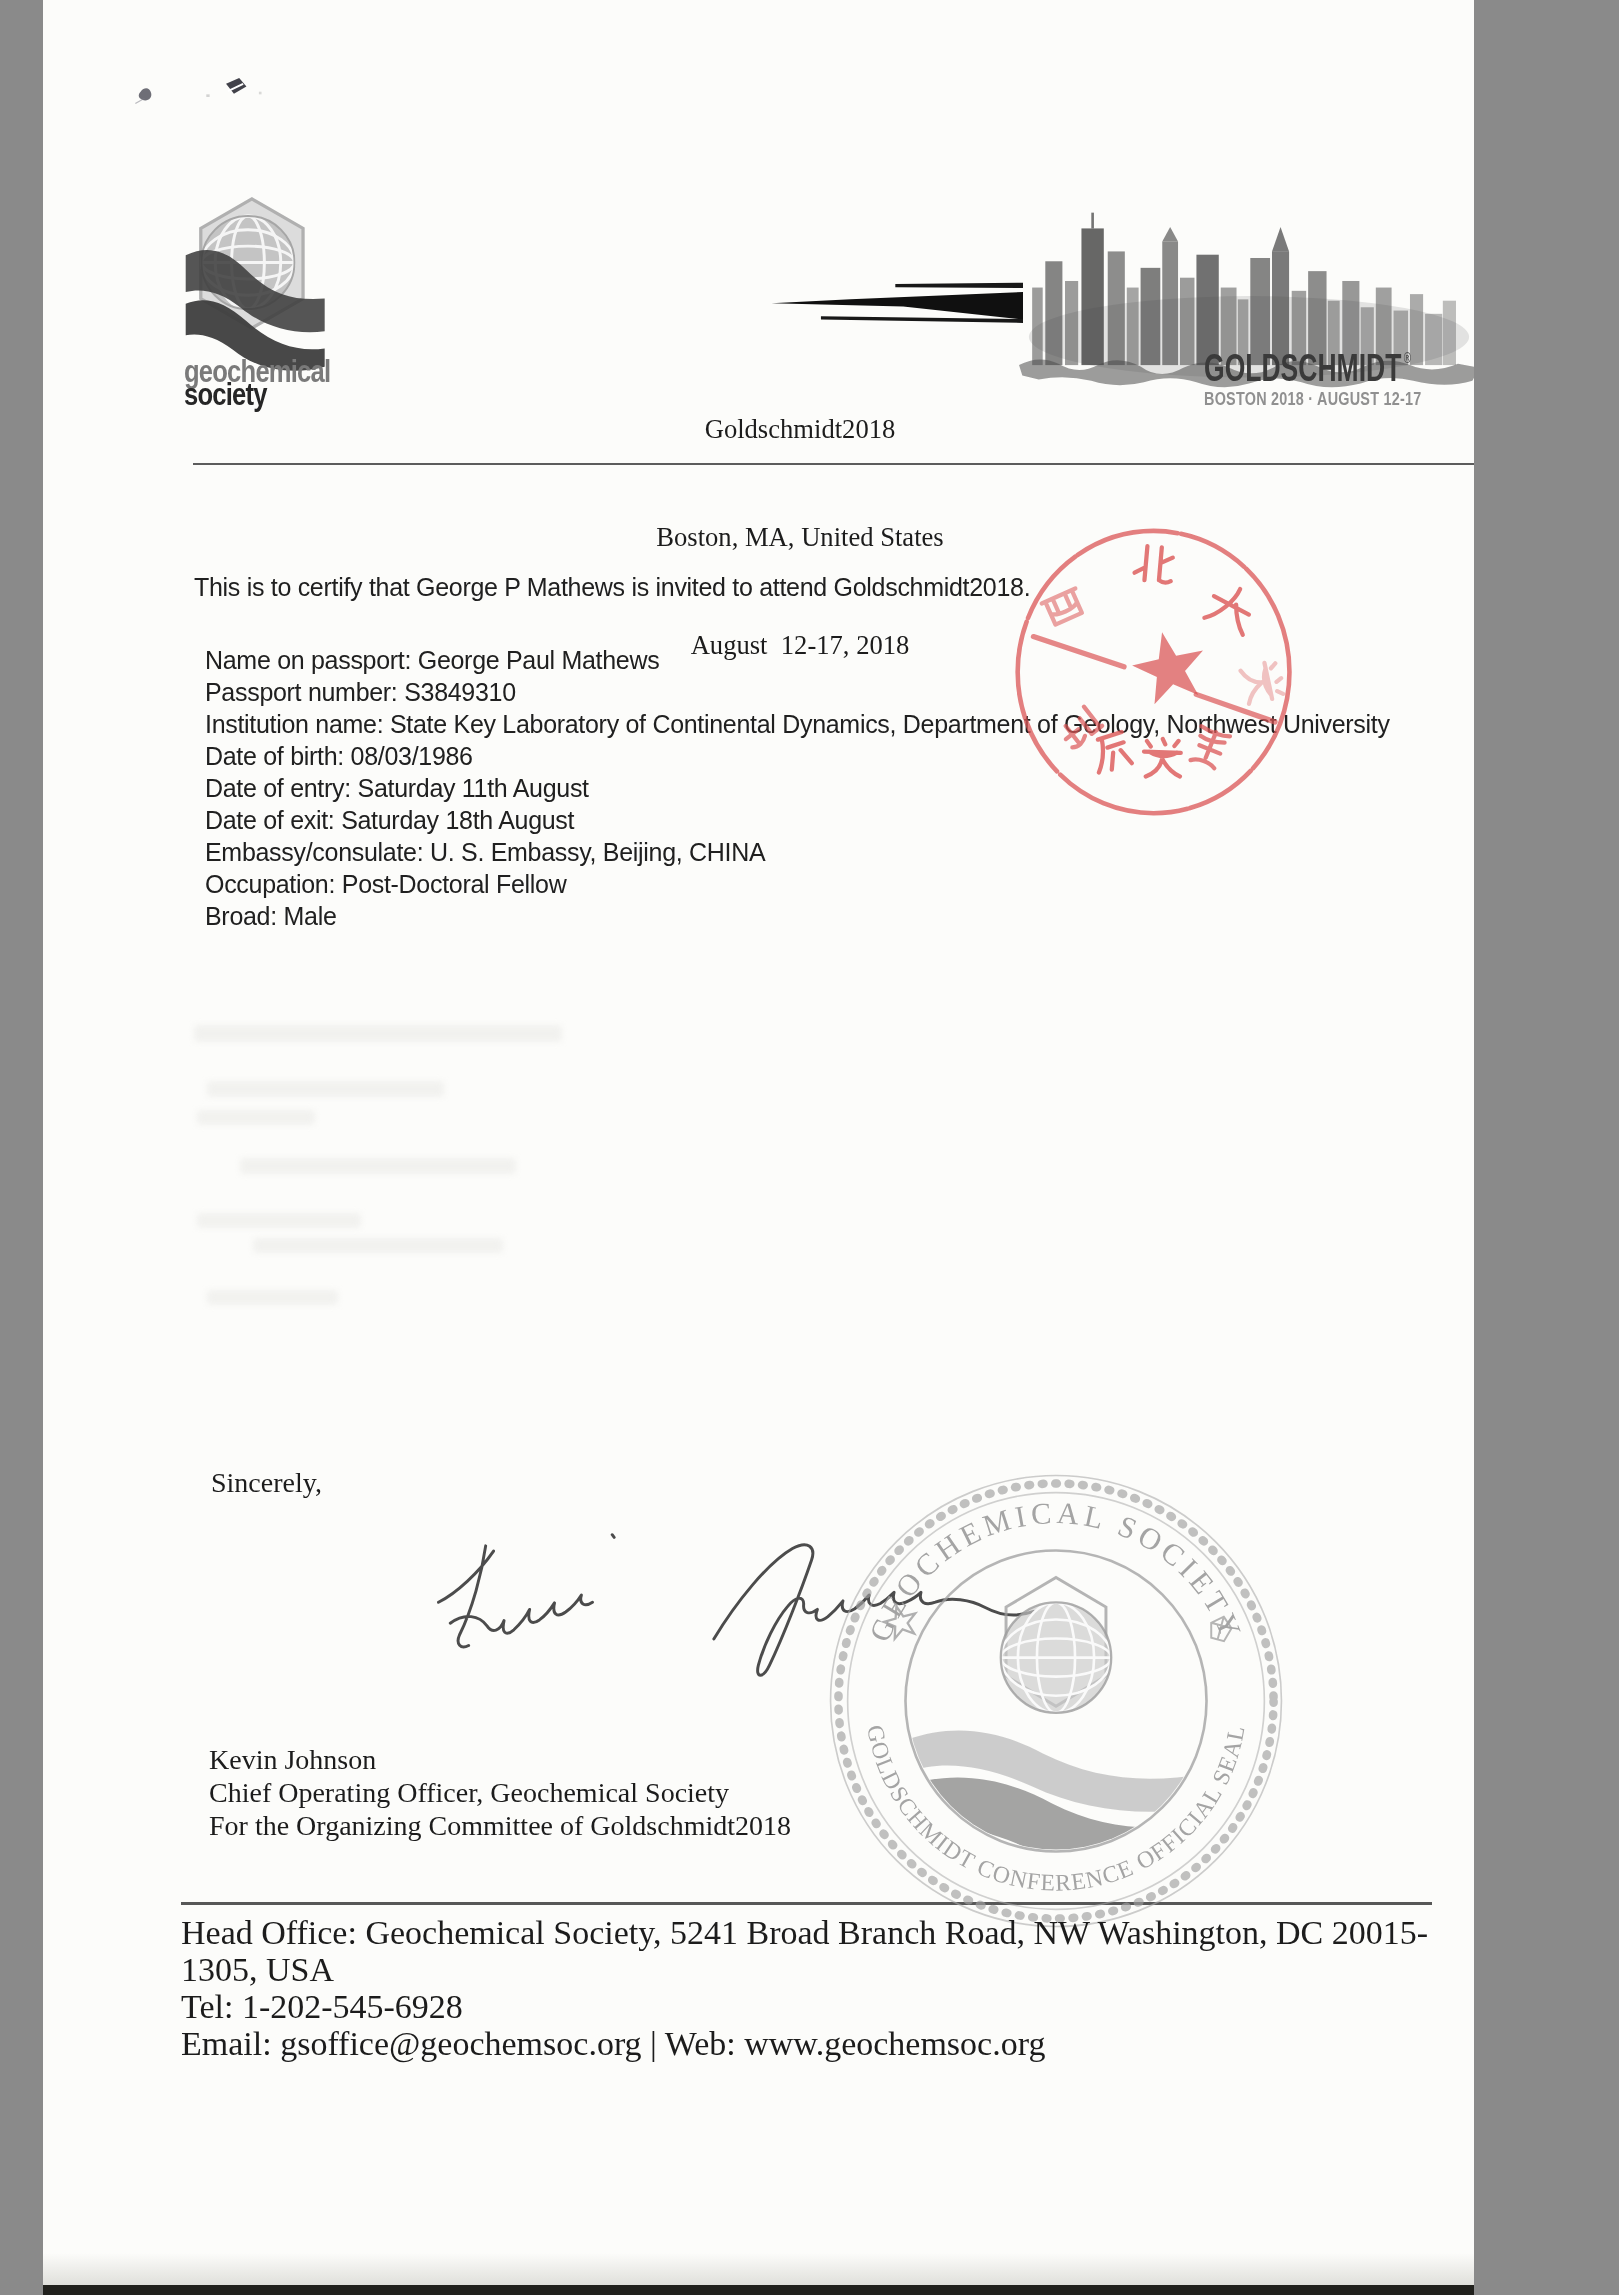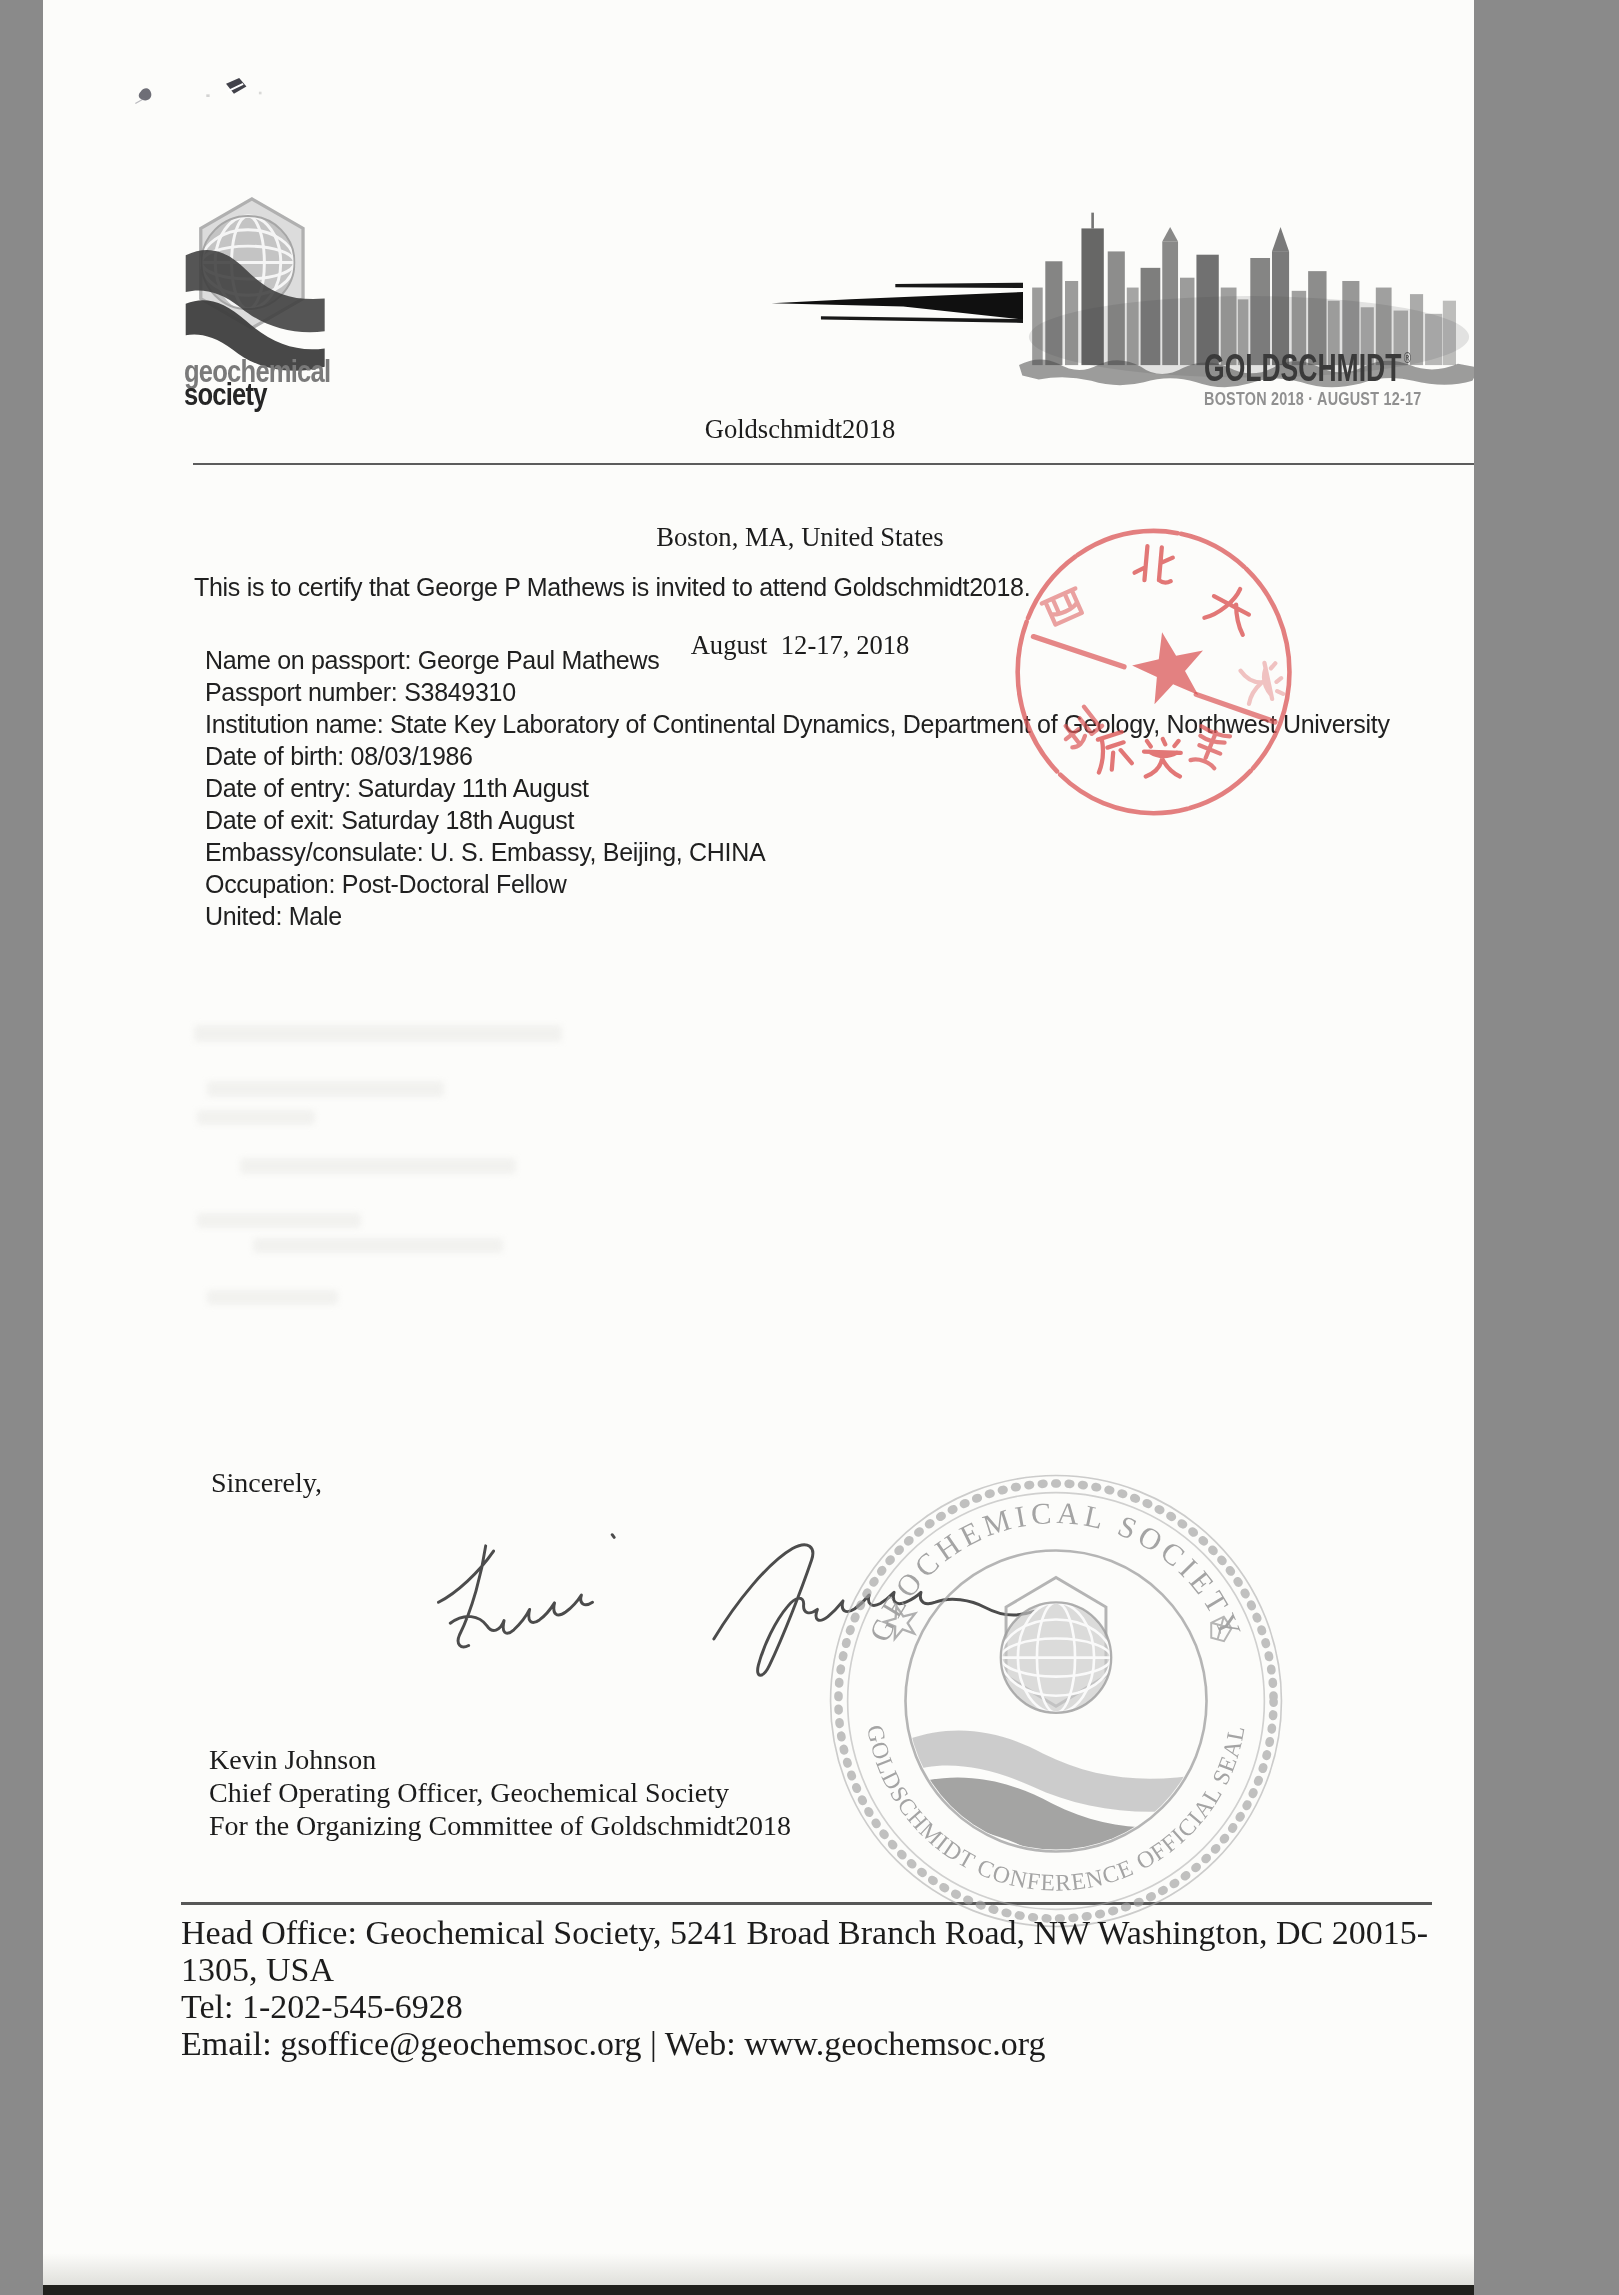--- a/index.html
+++ b/index.html
@@ -129,21 +129,21 @@
   <div class="abs intro">This is to certify that George P Mathews is invited to attend Goldschmidt2018.</div>
   <div class="abs details">
     <div>Name on passport: George Paul Mathews</div>
     <div>Passport number: S3849310</div>
     <div>Institution name: State Key Laboratory of Continental Dynamics, Department of Geology, Northwest University</div>
     <div>Date of birth: 08/03/1986</div>
     <div>Date of entry: Saturday 11th August</div>
     <div>Date of exit: Saturday 18th August</div>
     <div>Embassy/consulate: U. S. Embassy, Beijing, CHINA</div>
     <div>Occupation: Post-Doctoral Fellow</div>
-    <div>United: Male</div>
+    <div>Broad: Male</div>
   </div>
 
   <svg class="abs" style="left:956px;top:525px" width="296" height="302" viewBox="0 0 450 460">
     <g stroke="#db5555" fill="none" stroke-linecap="round">
       <ellipse cx="235" cy="224" rx="207" ry="215" stroke-width="7" opacity=".75" stroke-dasharray="160 5 110 4 210 7 90 5 150 6 120 4"></ellipse>
 
       <g stroke-width="6.5">
         <path transform="translate(100,130) rotate(-24)" opacity=".55" d="M-28,-24 L28,-24 M-22,-24 V14 M22,-24 V14 M-22,14 H22 M-10,-24 V0 M10,-24 V0 M-22,-4 C-14,4 14,4 22,-4"></path>
         <path transform="translate(233,63) rotate(5)" opacity=".8" d="M-10,-30 V22 M-10,2 L-26,12 M12,-30 V20 M12,-6 L30,-16 M12,20 C18,24 24,24 30,20"></path>
         <path transform="translate(352,126) rotate(24)" opacity=".8" d="M-30,-6 L30,-2 M2,-32 C2,-12 -12,16 -30,30 M6,-8 C14,10 24,22 34,30"></path>

